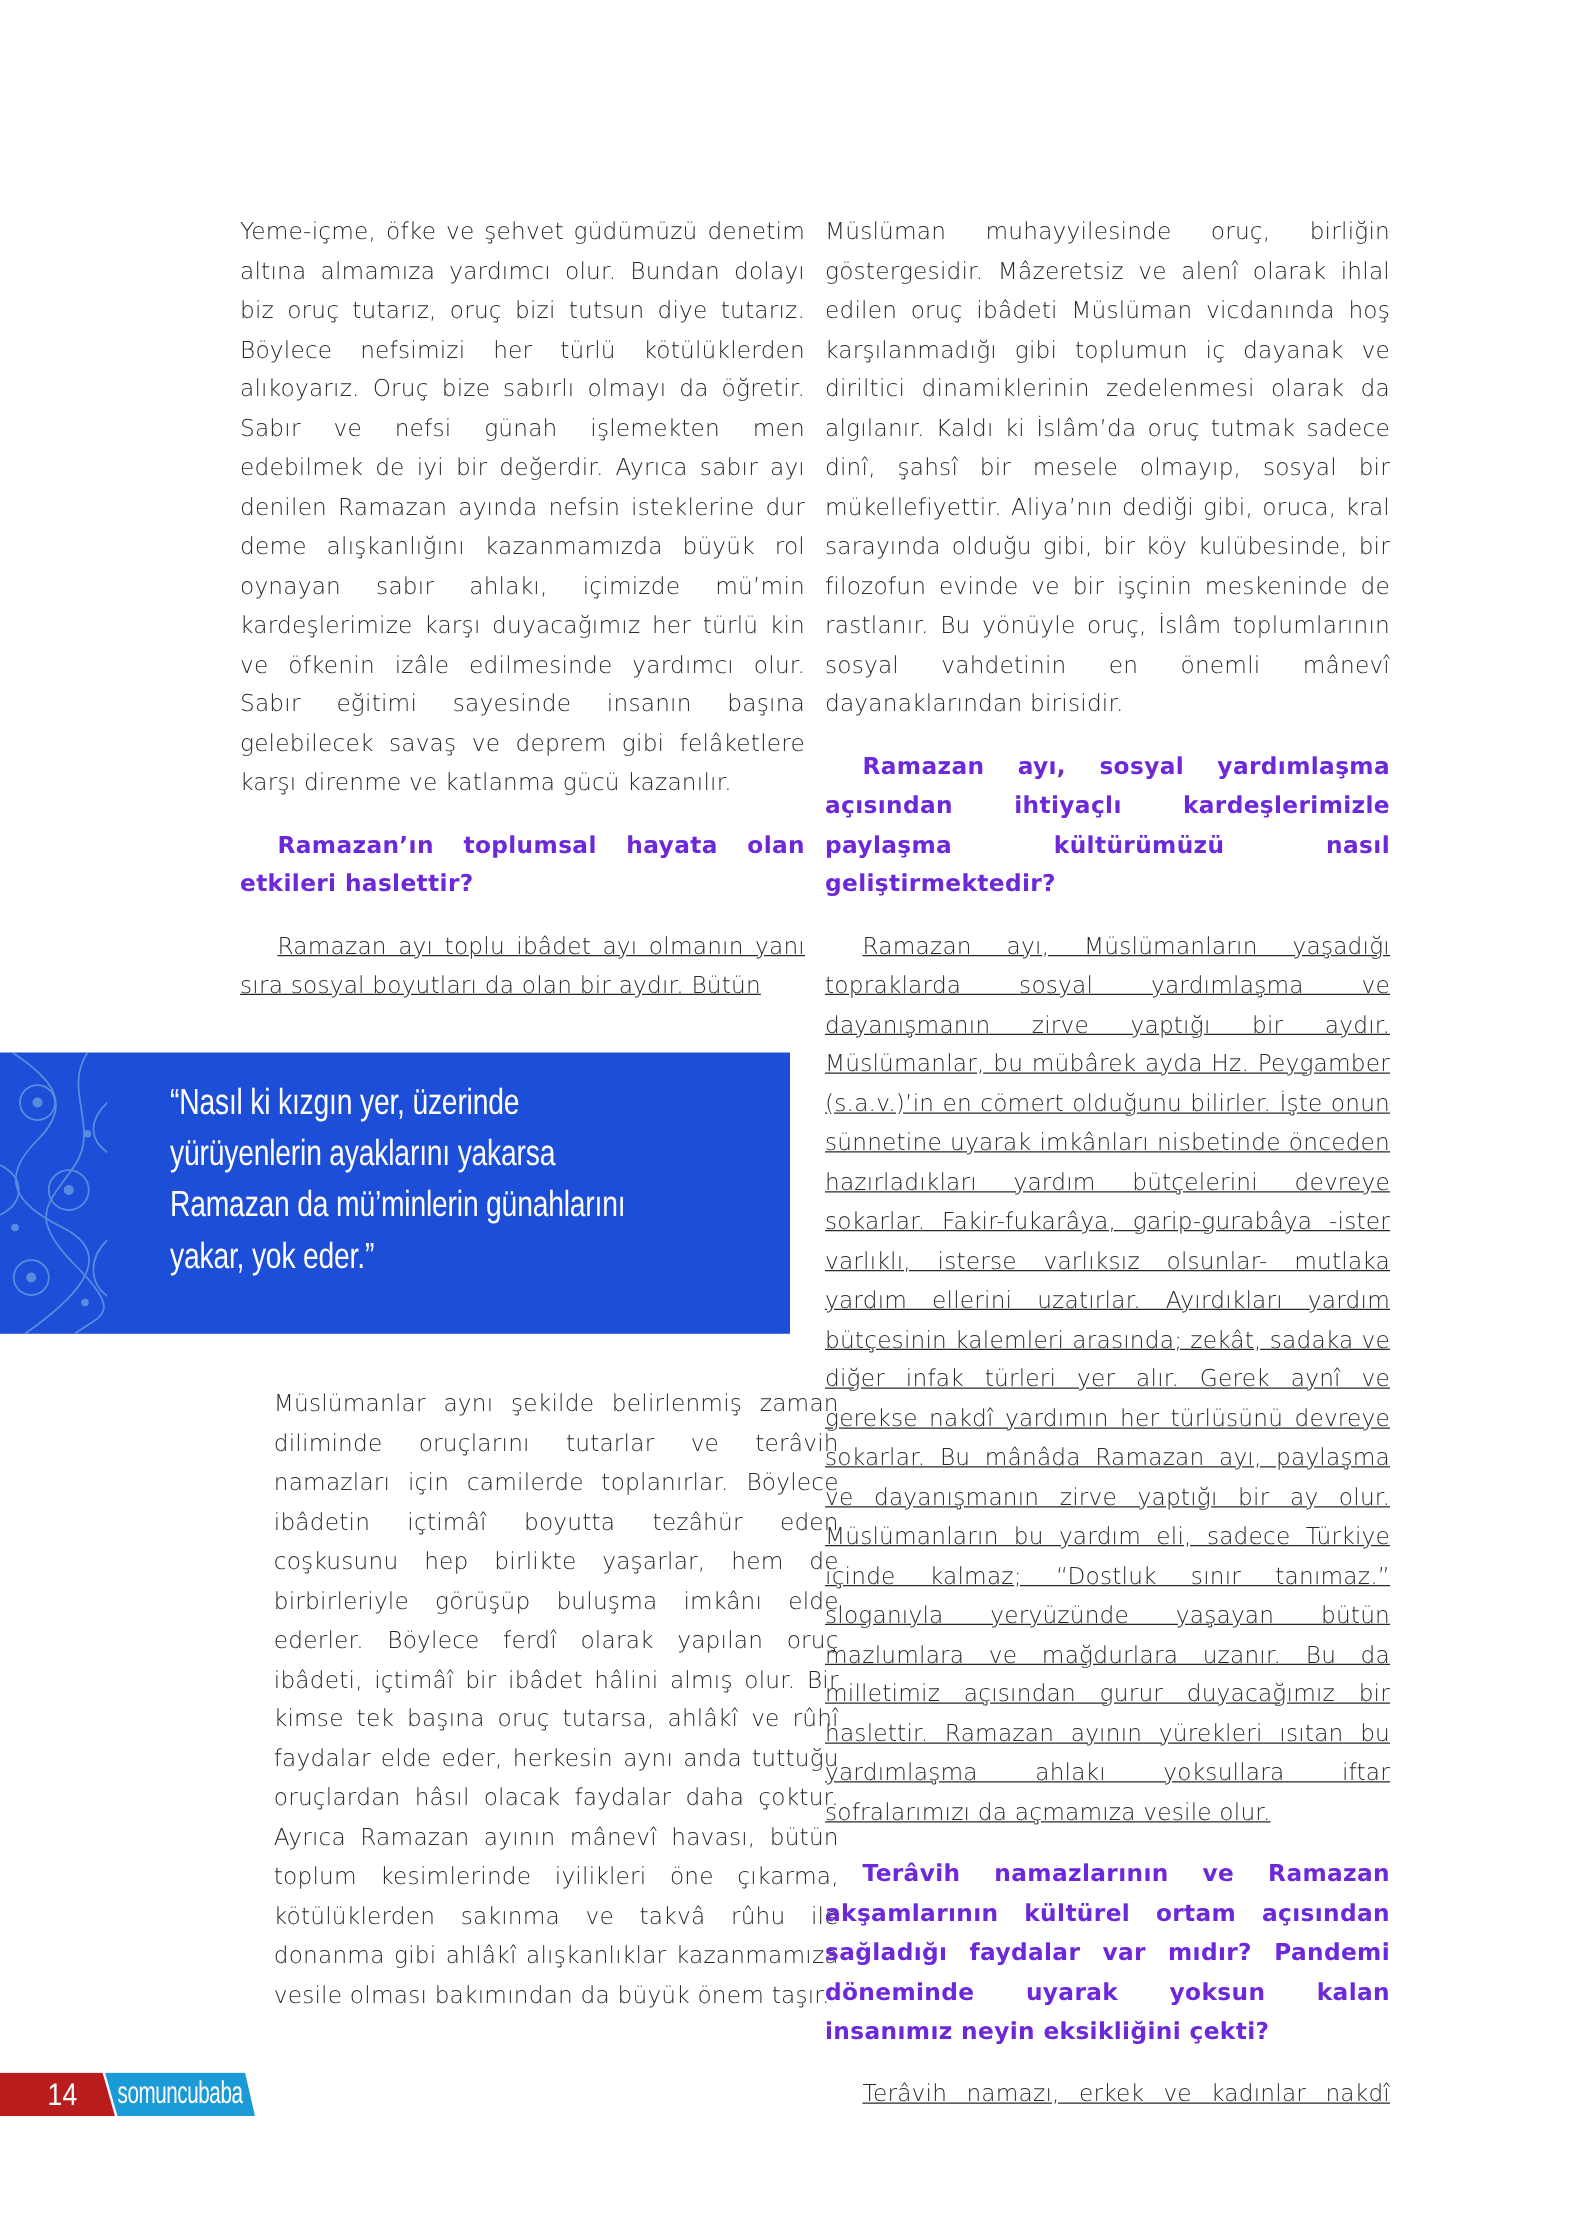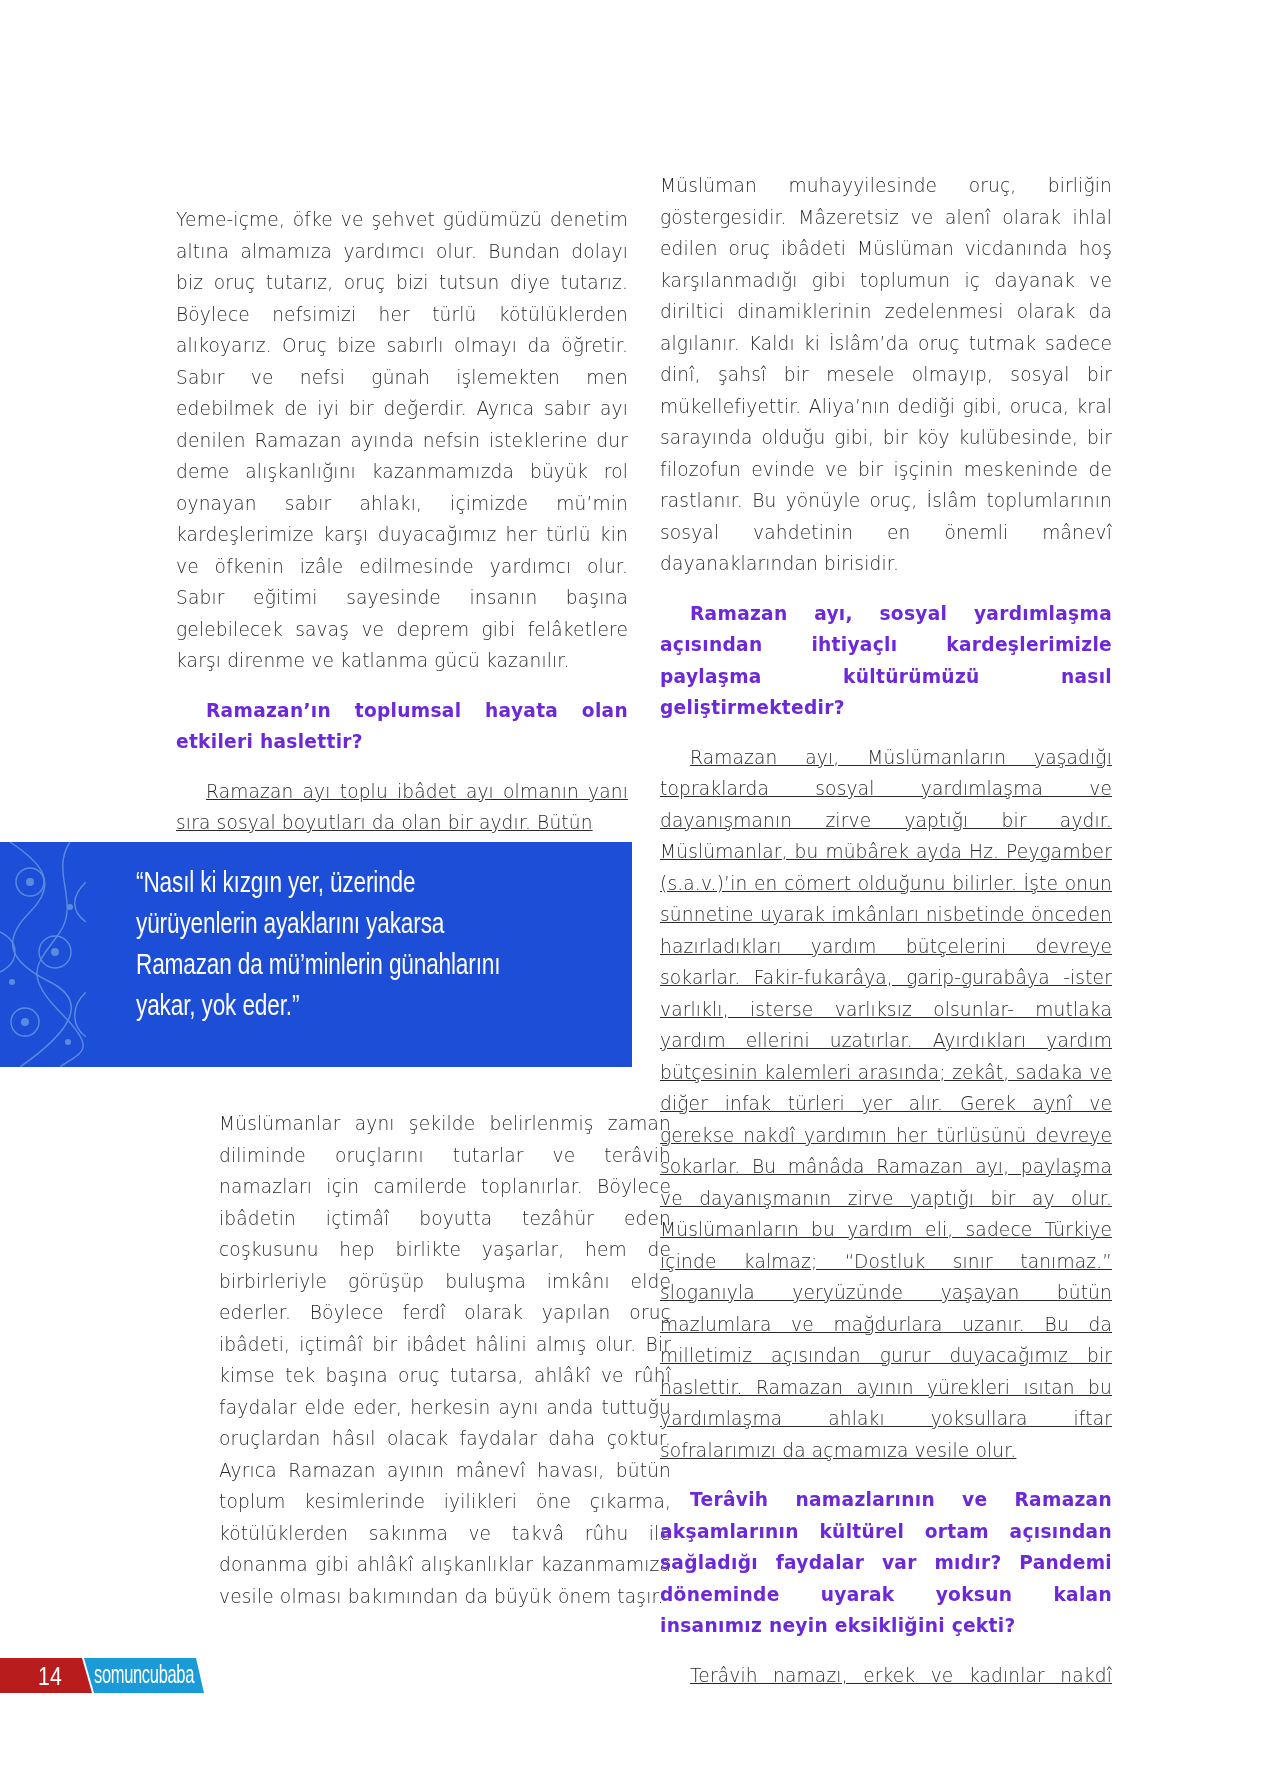--- a/index.html
+++ b/index.html
@@ -5,21 +5,21 @@
   html, body { margin:0; padding:0; background:#ffffff; }
   body { width:1270px; height:1772px; position:relative; overflow:hidden;
          font-family:"DejaVu Sans", sans-serif; color:#2a2a2a; }
   .col { position:absolute; width:452px; font-size:18.6px; line-height:31.5px;
          text-align:justify; font-weight:300; letter-spacing:0.15px; }
   .col p { margin:0; }
   .col .indent { text-indent:30px;text-decoration:underline; }
   .col .heading { color:#6d28d9; font-weight:600; font-size:18.6px; text-indent:30px;
                   letter-spacing:0.3px; }
   .gap { height:18px; }
-  #col-left-top { left:176px; top:170px;margin-top:34px; }
+  #col-left-top { left:192px; top:170px; }
   #col-left-bottom { left:176px; top:1108px;margin-left:43px; }
   #col-right { left:660px; top:170px; }
 
   .quote-box { position:absolute; left:0; top:842px; width:632px; height:225px;
                background:#1d4ed8; }
   .quote-pattern { position:absolute; left:0; top:0; width:86px; height:100%; overflow:hidden; opacity:0.55; }
   .quote-text { position:absolute; left:136px; top:20px; width:470px; color:#ffffff;
                 font-family:"Liberation Sans Narrow","Liberation Sans", sans-serif;
                 font-size:29px; line-height:41px; transform:scaleX(0.78); transform-origin:left top;
                 white-space:nowrap; letter-spacing:-0.2px; }

